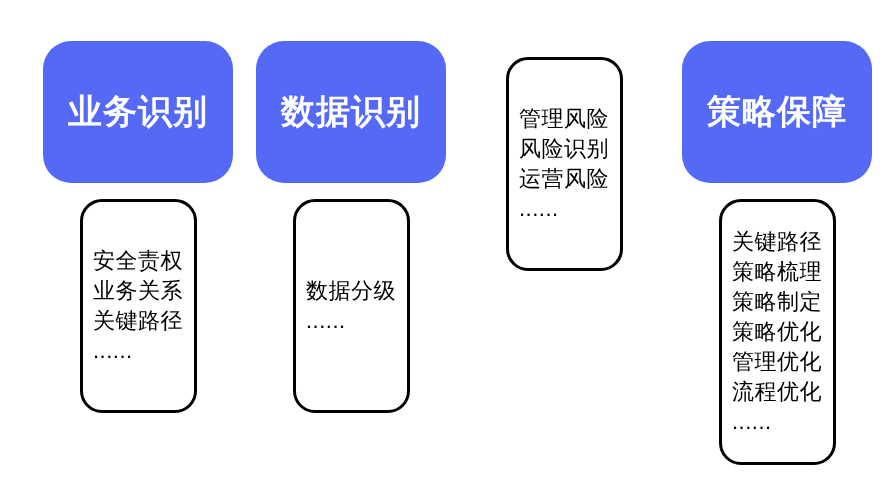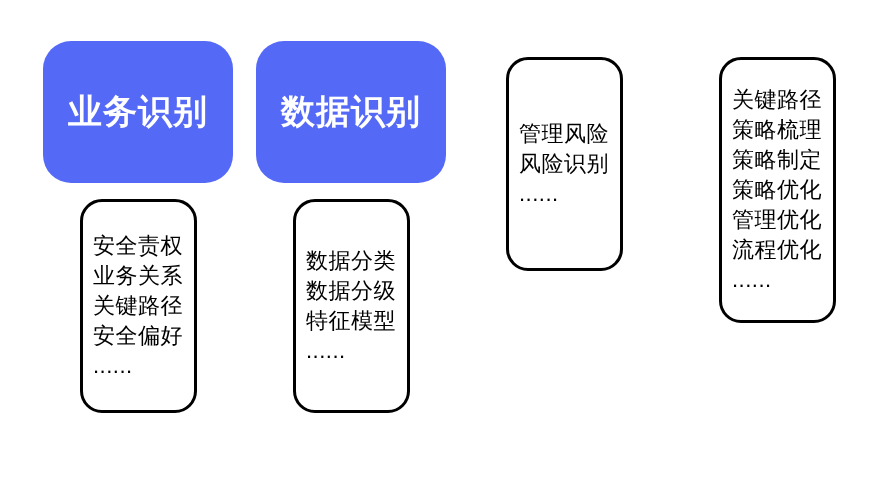--- a/index.html
+++ b/index.html
@@ -75,46 +75,45 @@
 <body style="--header-bg: #5569f7; --header-text: #ffffff; --box-border: #000000; --box-text: #000000; background: rgb(255, 255, 255);">
 
 <div class="canvas">
     <div class="column">
       <div class="header-box">业务识别</div>
       <div class="list-box">
         <div class="list-inner">
           <div class="list-item">安全责权</div>
           <div class="list-item">业务关系</div>
           <div class="list-item">关键路径</div>
-          <div class="list-item">安全偏好</div>
           <div class="list-item">......</div>
         </div>
       </div>
     </div>
     <div class="column">
       <div class="header-box">数据识别</div>
       <div class="list-box">
         <div class="list-inner">
-          <div class="list-item">数据分类</div>
           <div class="list-item">数据分级</div>
-          <div class="list-item">特征模型</div>
           <div class="list-item">......</div>
         </div>
       </div>
     </div>
     <div class="column">
       <div class="list-box">
         <div class="list-inner">
           <div class="list-item">管理风险</div>
           <div class="list-item">风险识别</div>
+          <div class="list-item">运营风险</div>
           <div class="list-item">......</div>
         </div>
       </div>
     </div>
     <div class="column">
+      <div class="header-box">策略保障</div>
       <div class="list-box">
         <div class="list-inner">
           <div class="list-item">关键路径</div>
           <div class="list-item">策略梳理</div>
           <div class="list-item">策略制定</div>
           <div class="list-item">策略优化</div>
           <div class="list-item">管理优化</div>
           <div class="list-item">流程优化</div>
           <div class="list-item">......</div>
         </div>

